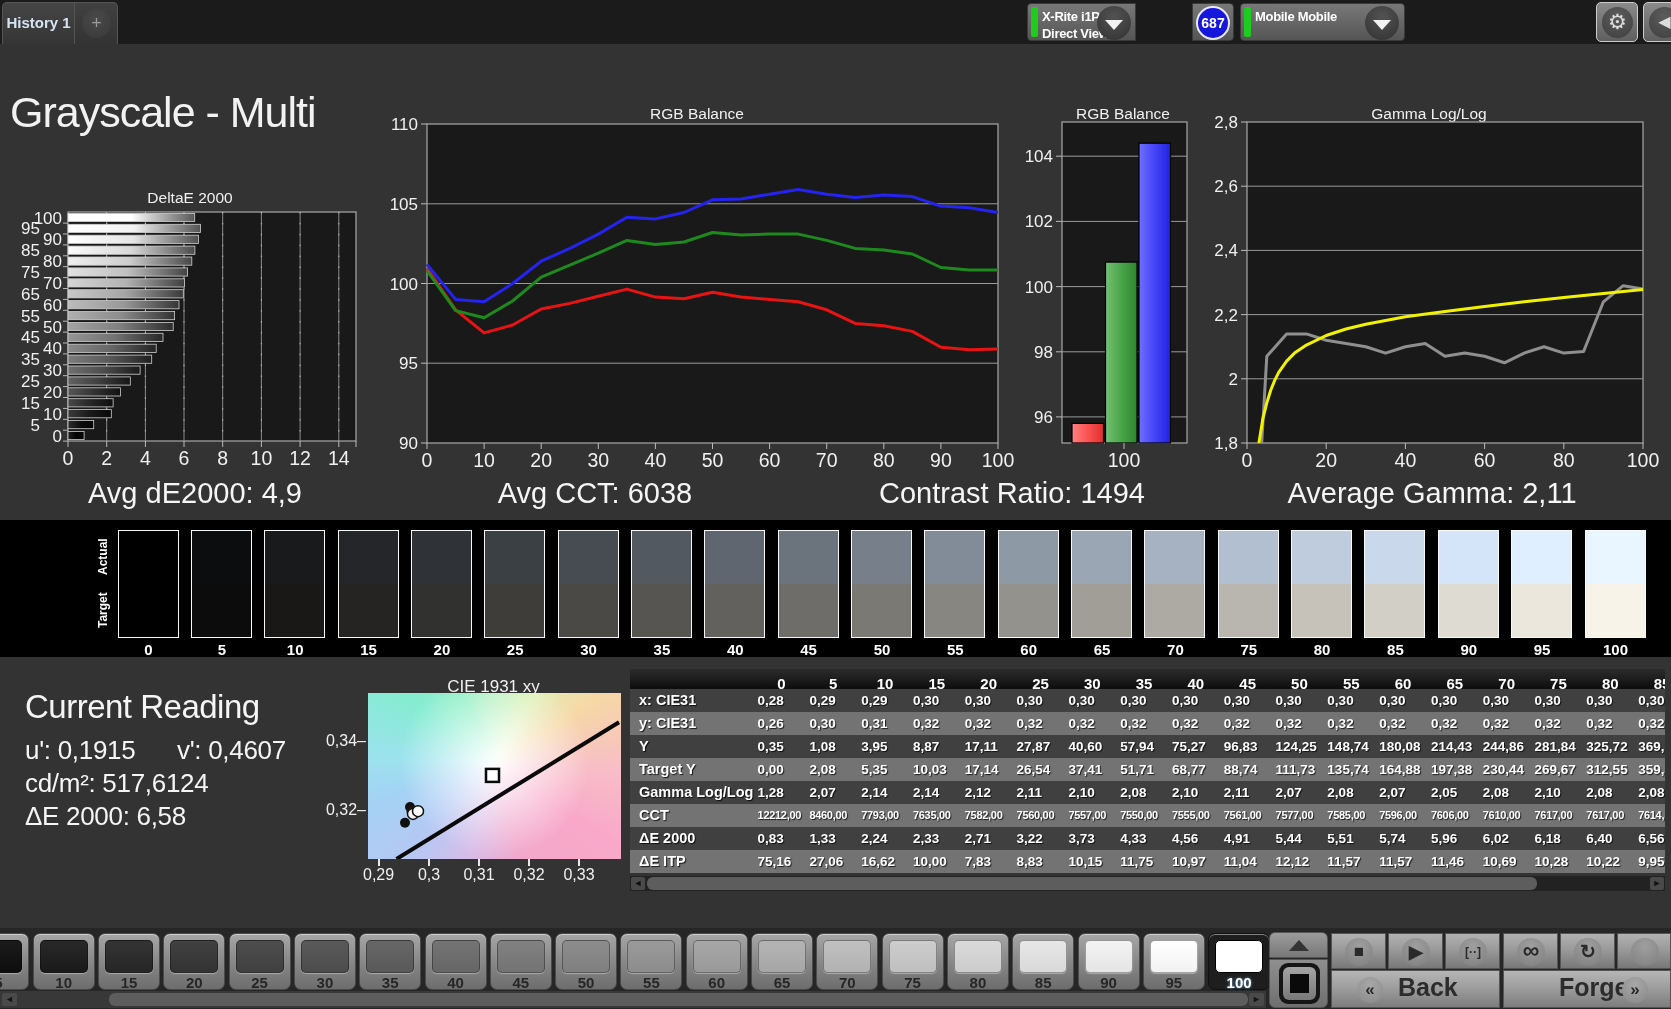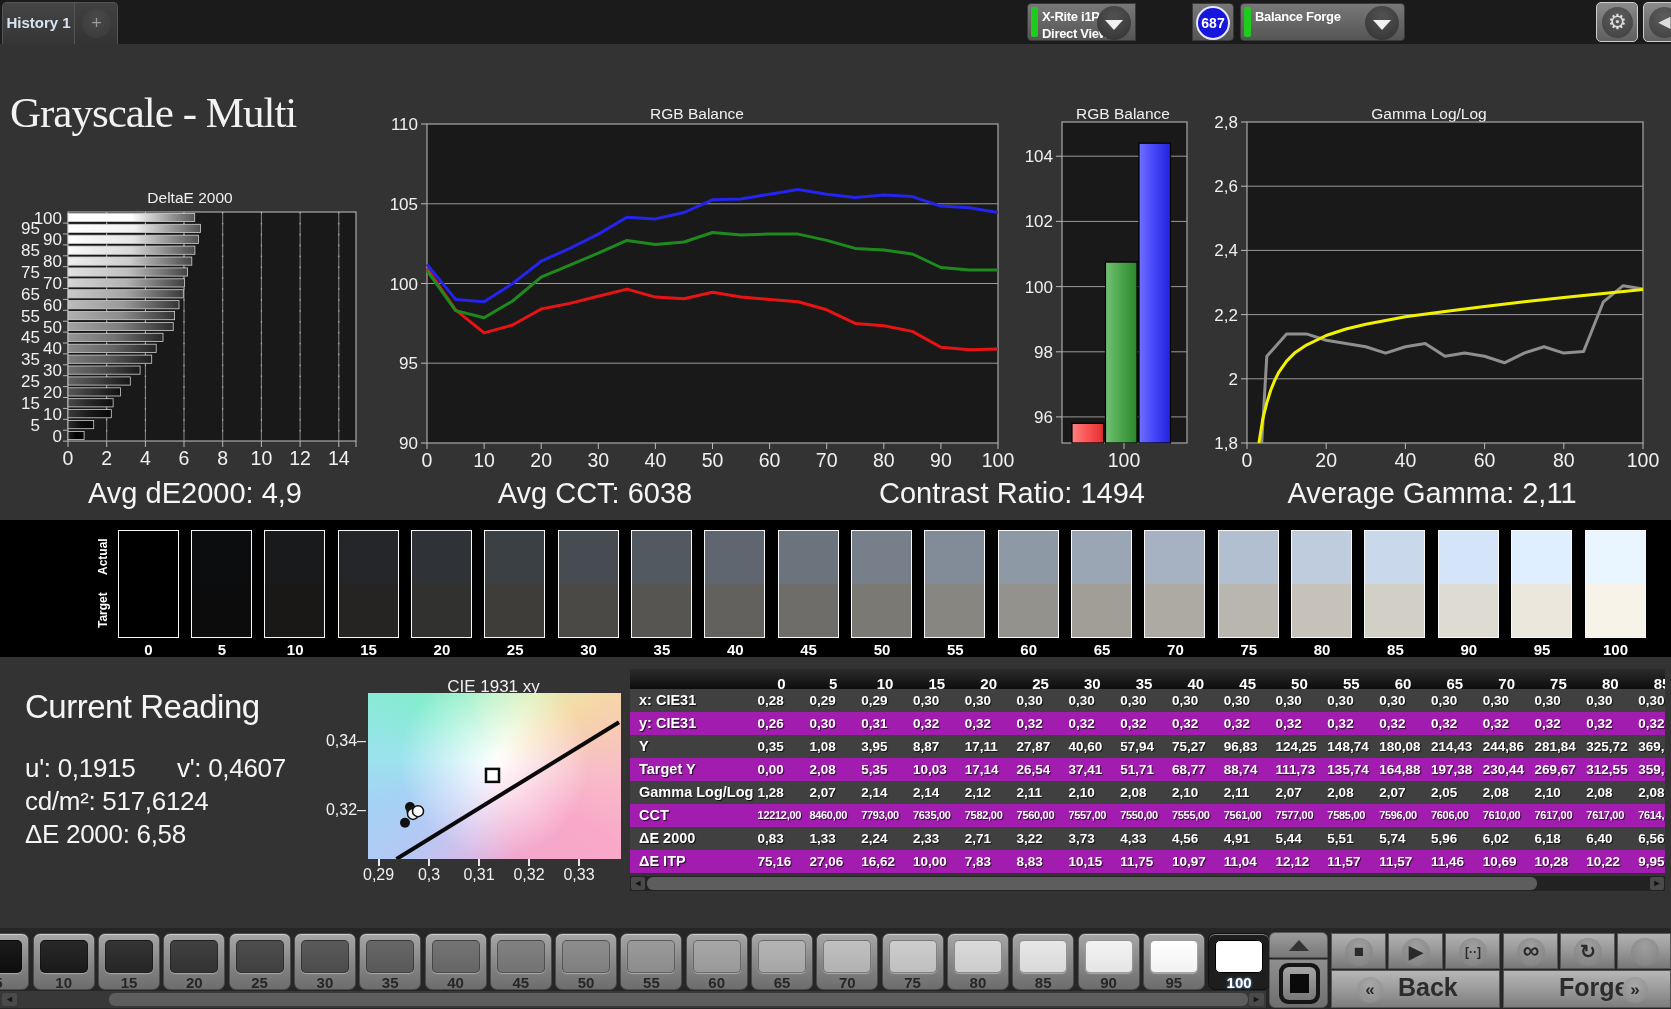--- a/index.html
+++ b/index.html
@@ -24,51 +24,51 @@
   background:linear-gradient(#787878,#555); border:1px solid #3a3a3a; border-radius:0 4px 4px 0; }
 #badge687 .circ { position:absolute; left:3px; top:2px; width:34px; height:34px; border-radius:50%;
   background:#1616dd; border:2px solid #e8e8ff; color:#fff; font-size:14px; font-weight:bold;
   text-align:center; line-height:31px; }
 #gearbtn, #collbtn { position:absolute; top:2px; width:42px; height:40px; border-radius:5px;
   background:linear-gradient(#8a8a8a,#5f5f5f); border:1px solid #ccc; }
 #gearbtn { left:1596px; }
 #collbtn { left:1643px; }
 .iconcirc { position:absolute; left:5px; top:4px; width:31px; height:31px; border-radius:50%;
   background:radial-gradient(circle at 50% 30%, #5c5c5c, #3f3f3f); color:#ddd; text-align:center; }
-#title { position:absolute; left:10px; top:88px; font-size:43px; color:#f2f2f2; letter-spacing:-1px;font-family:Liberation Serif, serif; }
+#title { position:absolute; left:10px; top:88px; font-size:43px; color:#f2f2f2; letter-spacing:-1px; }
 .stat { position:absolute; top:477px; width:500px; text-align:center; font-size:29px; color:#f5f5f5; }
 #gstrip { position:absolute; left:0; top:520px; width:1671px; height:137px; background:#000; }
 .vlab { position:absolute; left:96px; width:14px; font-size:12px; color:#fff; writing-mode:vertical-rl;
   transform:rotate(180deg); text-align:center; font-weight:bold; }
 .sw { position:absolute; top:10px; width:61px; height:108px; border:1px solid #f8f8f8; }
 .swa { height:53px; } .swt { height:53px; }
 .swl { position:absolute; top:121px; width:82px; text-align:center; color:#fff; font-size:15px; font-weight:bold; }
 #reading { position:absolute; left:25px; top:688px; color:#f5f5f5; }
-#reading .h { font-size:33px; margin-bottom:27px; letter-spacing:-0.5px; }
+#reading .h { font-size:33px; margin-bottom:9px; letter-spacing:-0.5px; }
 #reading .r { font-size:26px; margin-bottom:0; white-space:nowrap; position:relative; height:33px; letter-spacing:-0.3px; }
 #reading .c2 { position:absolute; left:152px; }
 #reading .c1 { position:absolute; left:0; }
 #cie { position:absolute; left:330px; top:675px; width:330px; height:225px; }
 #cie .t { position:absolute; left:37px; top:2px; width:253px; text-align:center; font-size:17px; color:#f0f0f0; }
 #ciebg { position:absolute; left:37.5px; top:18px; width:253px; height:166px;
   background:
    radial-gradient(circle 95px at 50% 42%, rgba(255,255,255,0.92) 8%, rgba(255,255,255,0) 100%),
    conic-gradient(from 0deg at 50% 42%, #b2f0bc 0deg, #ddf0b4 30deg, #f6d8a6 58deg,
      #f8bcc8 95deg, #f9a8c8 125deg, #f2a8cc 165deg, #d8bce8 195deg, #b4c8f4 225deg,
      #a4d2f4 252deg, #9ce2ee 272deg, #86ecd2 305deg, #8aeec2 335deg, #b2f0bc 360deg);
  }
 .cietx { position:absolute; font-size:16px; color:#f0f0f0; white-space:nowrap; width:40px; text-align:center; top:191px; }
 .ciety { position:absolute; font-size:16px; color:#f0f0f0; white-space:nowrap; left:-6px; width:42px; text-align:right; }
 .ciek { position:absolute; top:184px; width:2px; height:7px; background:#e8e8e8; }
 #table { position:absolute; left:630px; top:669px; width:1035px; }
 #thead { height:20px; background:linear-gradient(#2c2c2c,#0d0d0d); white-space:nowrap; overflow:hidden; }
 .th { display:inline-block; height:20px; }
 .tc { color:#fff; font-size:15px; font-weight:bold; text-align:center; line-height:20px; }
 .tr { height:23px; white-space:nowrap; overflow:hidden; }
-.trd { background:#404040; } .trl { background:#a21caf; }
+.trd { background:#404040; } .trl { background:#737373; }
 .tl { display:inline-block; width:125.6px; padding-left:9px; color:#fff; font-size:14.5px; font-weight:bold;
   line-height:23px; vertical-align:top; text-shadow:1px 1px 1px rgba(0,0,0,0.8); }
 .tv { display:inline-block; color:#fff; font-size:13.5px; font-weight:bold; text-align:left; line-height:23px;
   vertical-align:top; padding-left:2px; text-shadow:1px 1px 1px rgba(0,0,0,0.75); }
 .tsm { font-size:11px; letter-spacing:-0.3px; }
 #tsb { position:relative; height:15px; background:#222; margin-top:3px; }
 #tsbthumb { position:absolute; left:17px; top:1px; width:890px; height:13px; background:#5d5d5d; border-radius:6px; }
 .tsbarrow { position:absolute; top:1px; width:14px; height:13px; background:#4a4a4a; color:#111;
   font-size:9px; text-align:center; line-height:13px; border-radius:2px; }
 #bottombar { position:absolute; left:0; top:928px; width:1671px; height:81px; background:#262626; }
@@ -116,21 +116,21 @@
  <div class="topbtn" style="left:1027px;width:109px;border-radius:4px 0 0 4px;">
    <div class="stripe" style="background:#1ecc1e"></div>
    <div class="tbtext">X-Rite i1Pro 3<br>Direct View</div>
    <div class="arr" style="right:4px"></div>
     </div>
  <div id="badge687">
       <div class="circ">687</div>
     </div>
  <div class="topbtn" style="left:1240px;width:165px;">
    <div class="stripe" style="background:#1ecc1e"></div>
-   <div class="tbtext">Balance Forge</div>
+   <div class="tbtext">Mobile Mobile</div>
    <div class="arr" style="right:5px"></div>
     </div>
  <div id="gearbtn">
       <div class="iconcirc" style="font-size:21px;line-height:30px;">⚙</div>
     </div>
  <div id="collbtn">
       <div class="iconcirc" style="font-size:16px;line-height:29px;">◀</div>
     </div>
 </div>
 <div id="title">Grayscale - Multi</div>

